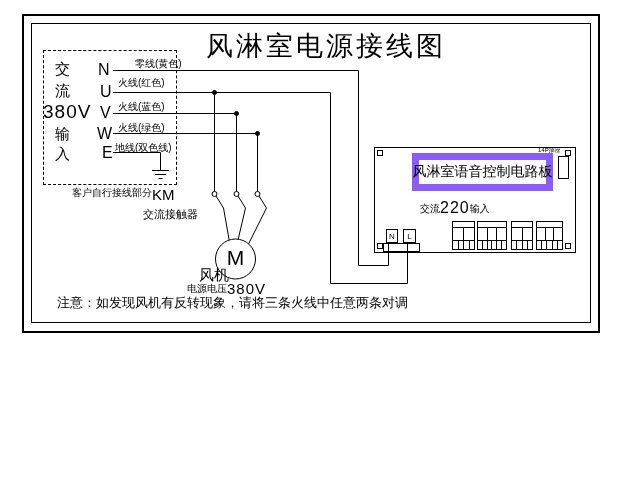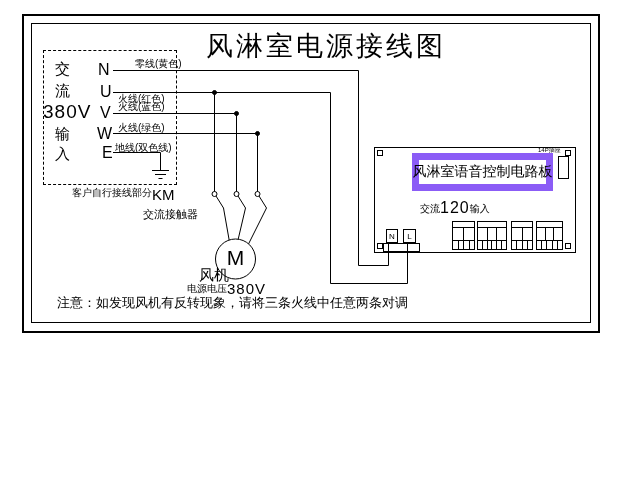--- a/index.html
+++ b/index.html
@@ -83,21 +83,21 @@
   <span class="abs vchar" style="top:125px">输</span>
   <span class="abs vchar" style="top:145px">入</span>
 
   <span class="abs tletter" style="left:98px;top:61px">N</span>
   <span class="abs tletter" style="left:100px;top:83px">U</span>
   <span class="abs tletter" style="left:100px;top:104px">V</span>
   <span class="abs tletter" style="left:97px;top:125px">W</span>
   <span class="abs tletter" style="left:102px;top:144px">E</span>
 
   <span class="abs wlabel" style="left:135px;top:57px">零线(黄色)</span>
-  <span class="abs wlabel" style="left:118px;top:92px">火线(红色)</span>
+  <span class="abs wlabel" style="left:118px;top:76px">火线(红色)</span>
   <span class="abs wlabel" style="left:118px;top:100px">火线(蓝色)</span>
   <span class="abs wlabel" style="left:118px;top:121px">火线(绿色)</span>
   <span class="abs wlabel" style="left:115px;top:141px">地线(双色线)</span>
 
   <span class="abs caption">客户自行接线部分</span>
   <span class="abs km">KM</span>
   <div class="abs contactor-name">交流接触器</div>
 
   <div class="abs motor-m">M</div>
   <span class="abs fan-label">风机</span>
@@ -109,21 +109,21 @@
   <div class="abs board"></div>
   <div class="abs hole" style="left:377px;top:150px"></div>
   <div class="abs hole" style="left:565px;top:150px"></div>
   <div class="abs hole" style="left:377px;top:243px"></div>
   <div class="abs hole" style="left:565px;top:243px"></div>
   <div class="abs board-title">风淋室语音控制电路板</div>
   <span class="abs socket-label">14P插座</span>
   <div class="abs socket"></div>
   <div class="abs pwr-row">
     <span class="small">交流</span>
-    <span class="big">120</span>
+    <span class="big">220</span>
     <span class="small">输入</span>
   </div>
   <div class="abs nl-box" style="left:386px;top:229px;width:12px;height:14px">N</div>
   <div class="abs nl-box" style="left:403px;top:229px;width:13px;height:14px">L</div>
   <div class="abs nl-base"></div>
 
   <div class="abs tblock" style="left:452px;width:23px">
     <div class="tb-head"></div>
       <div class="tb-mid">
         <i></i>

